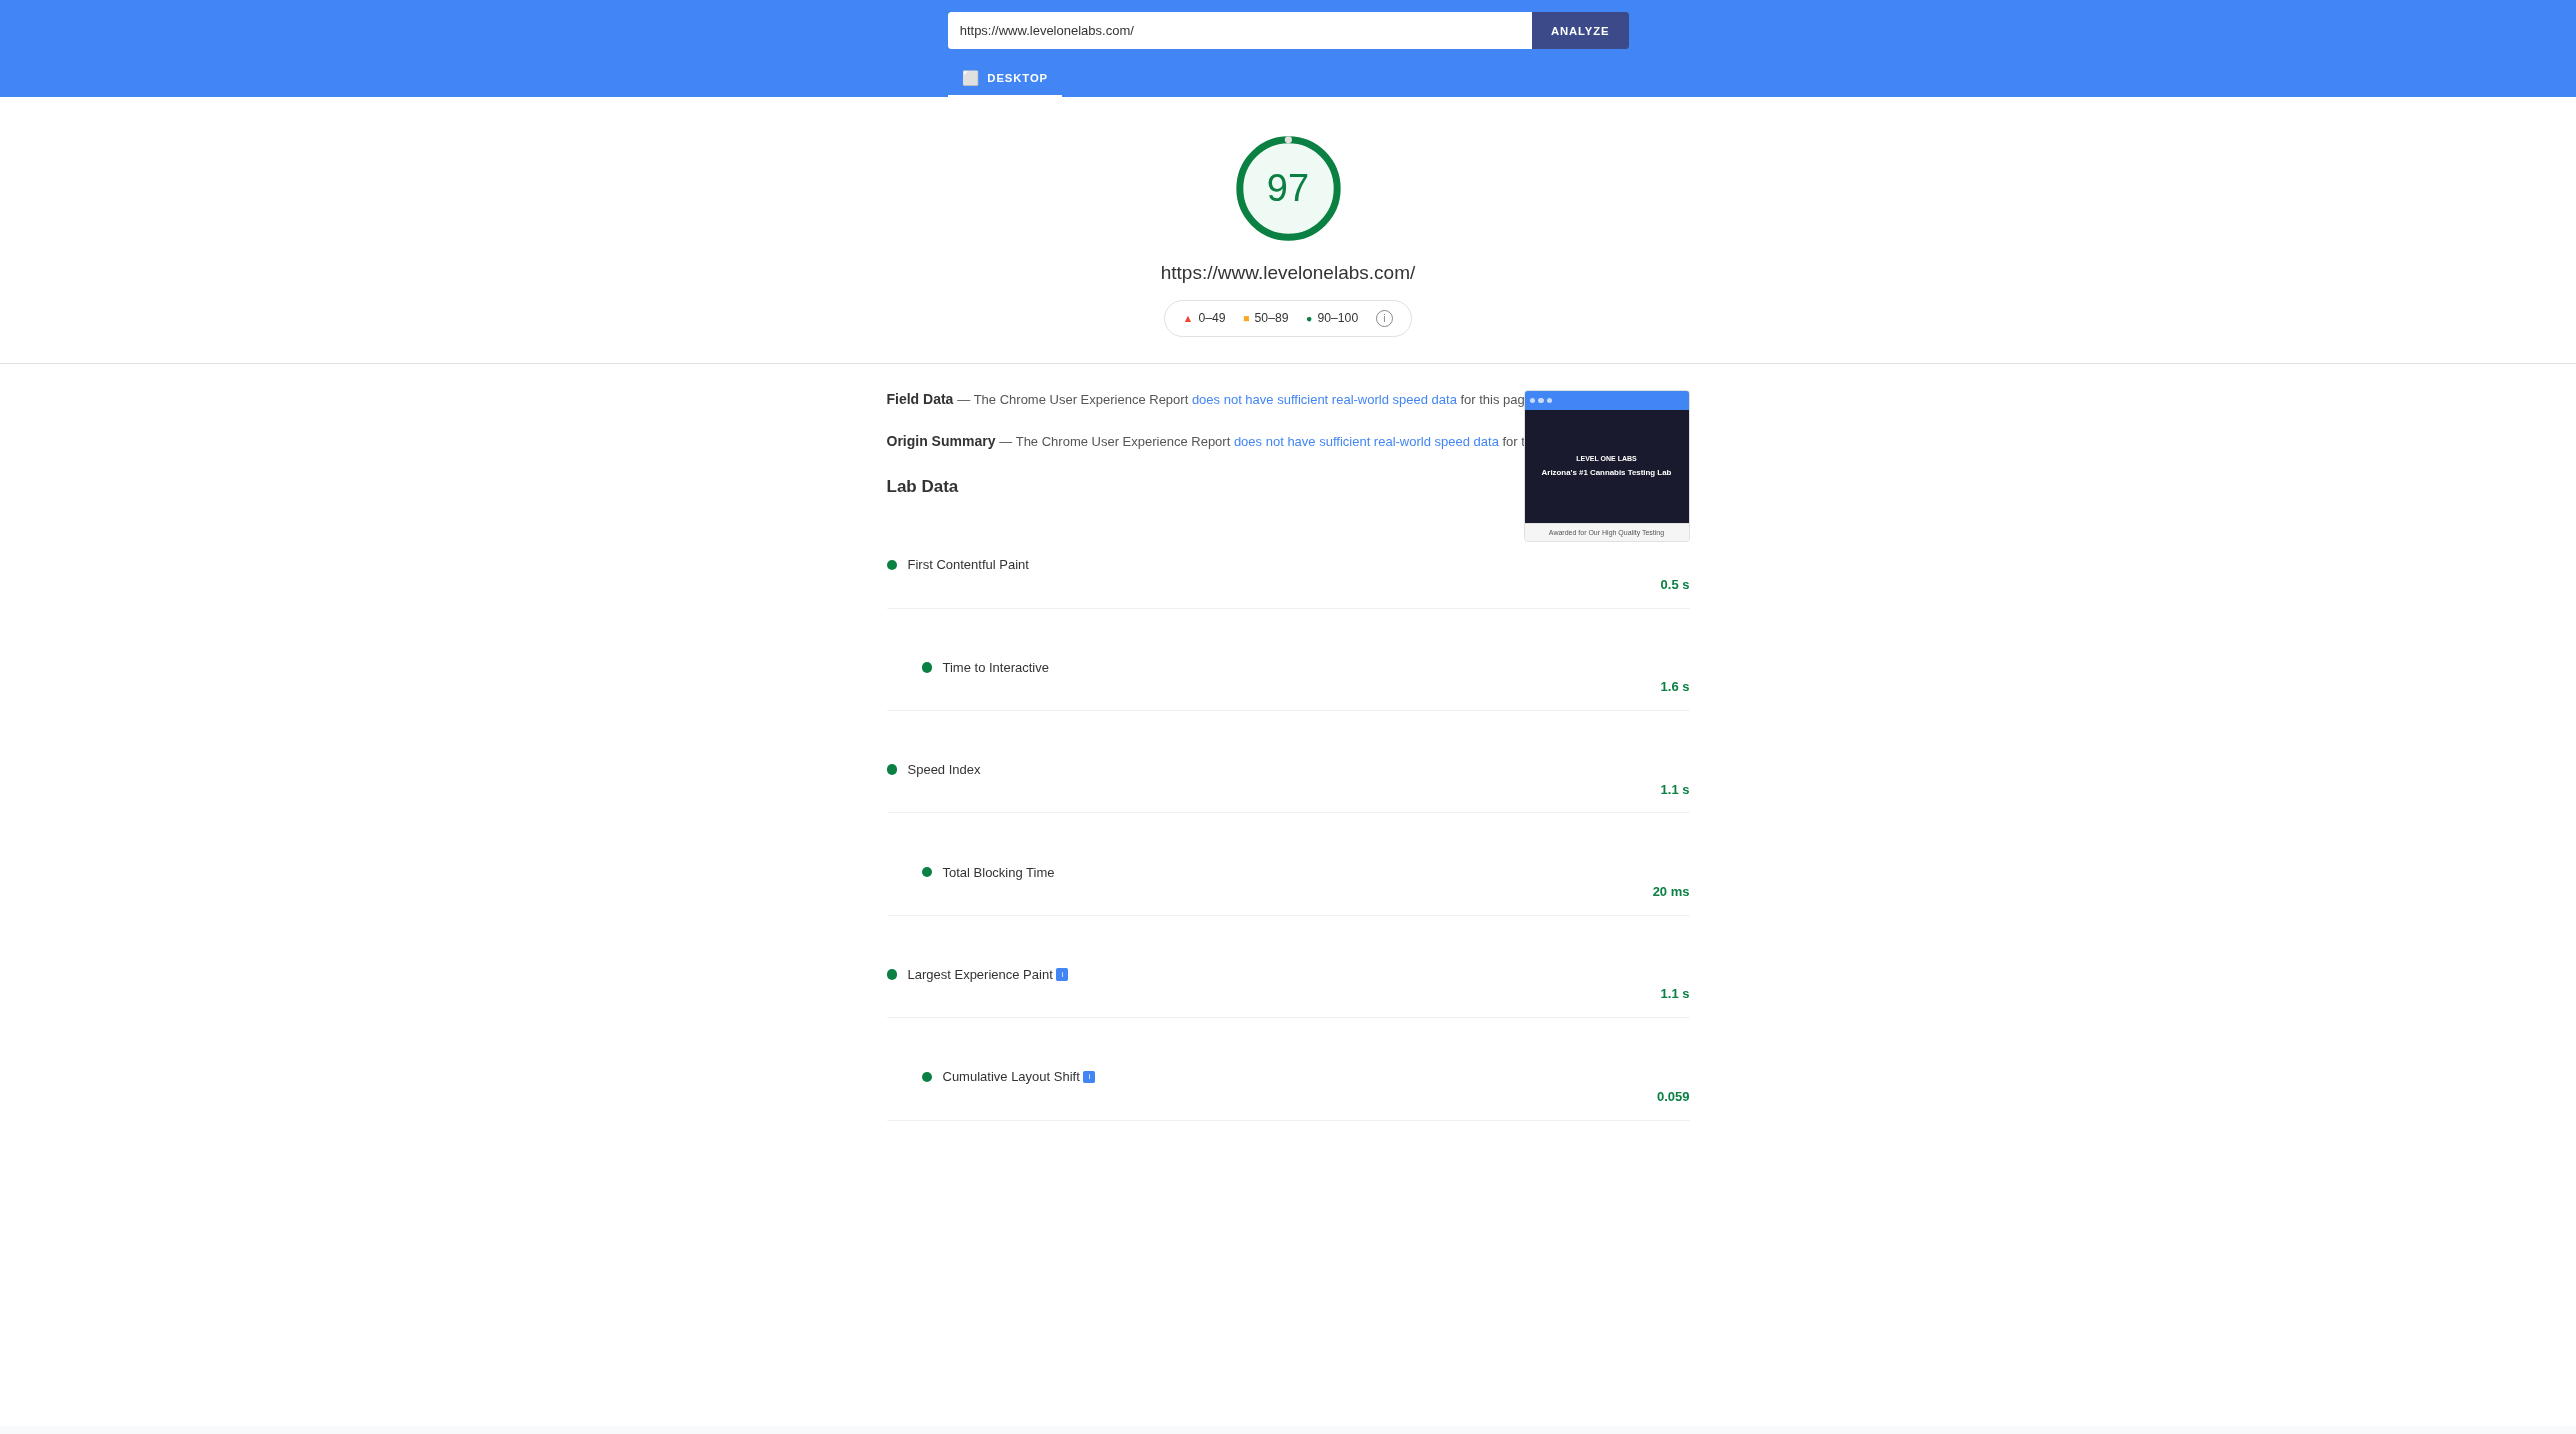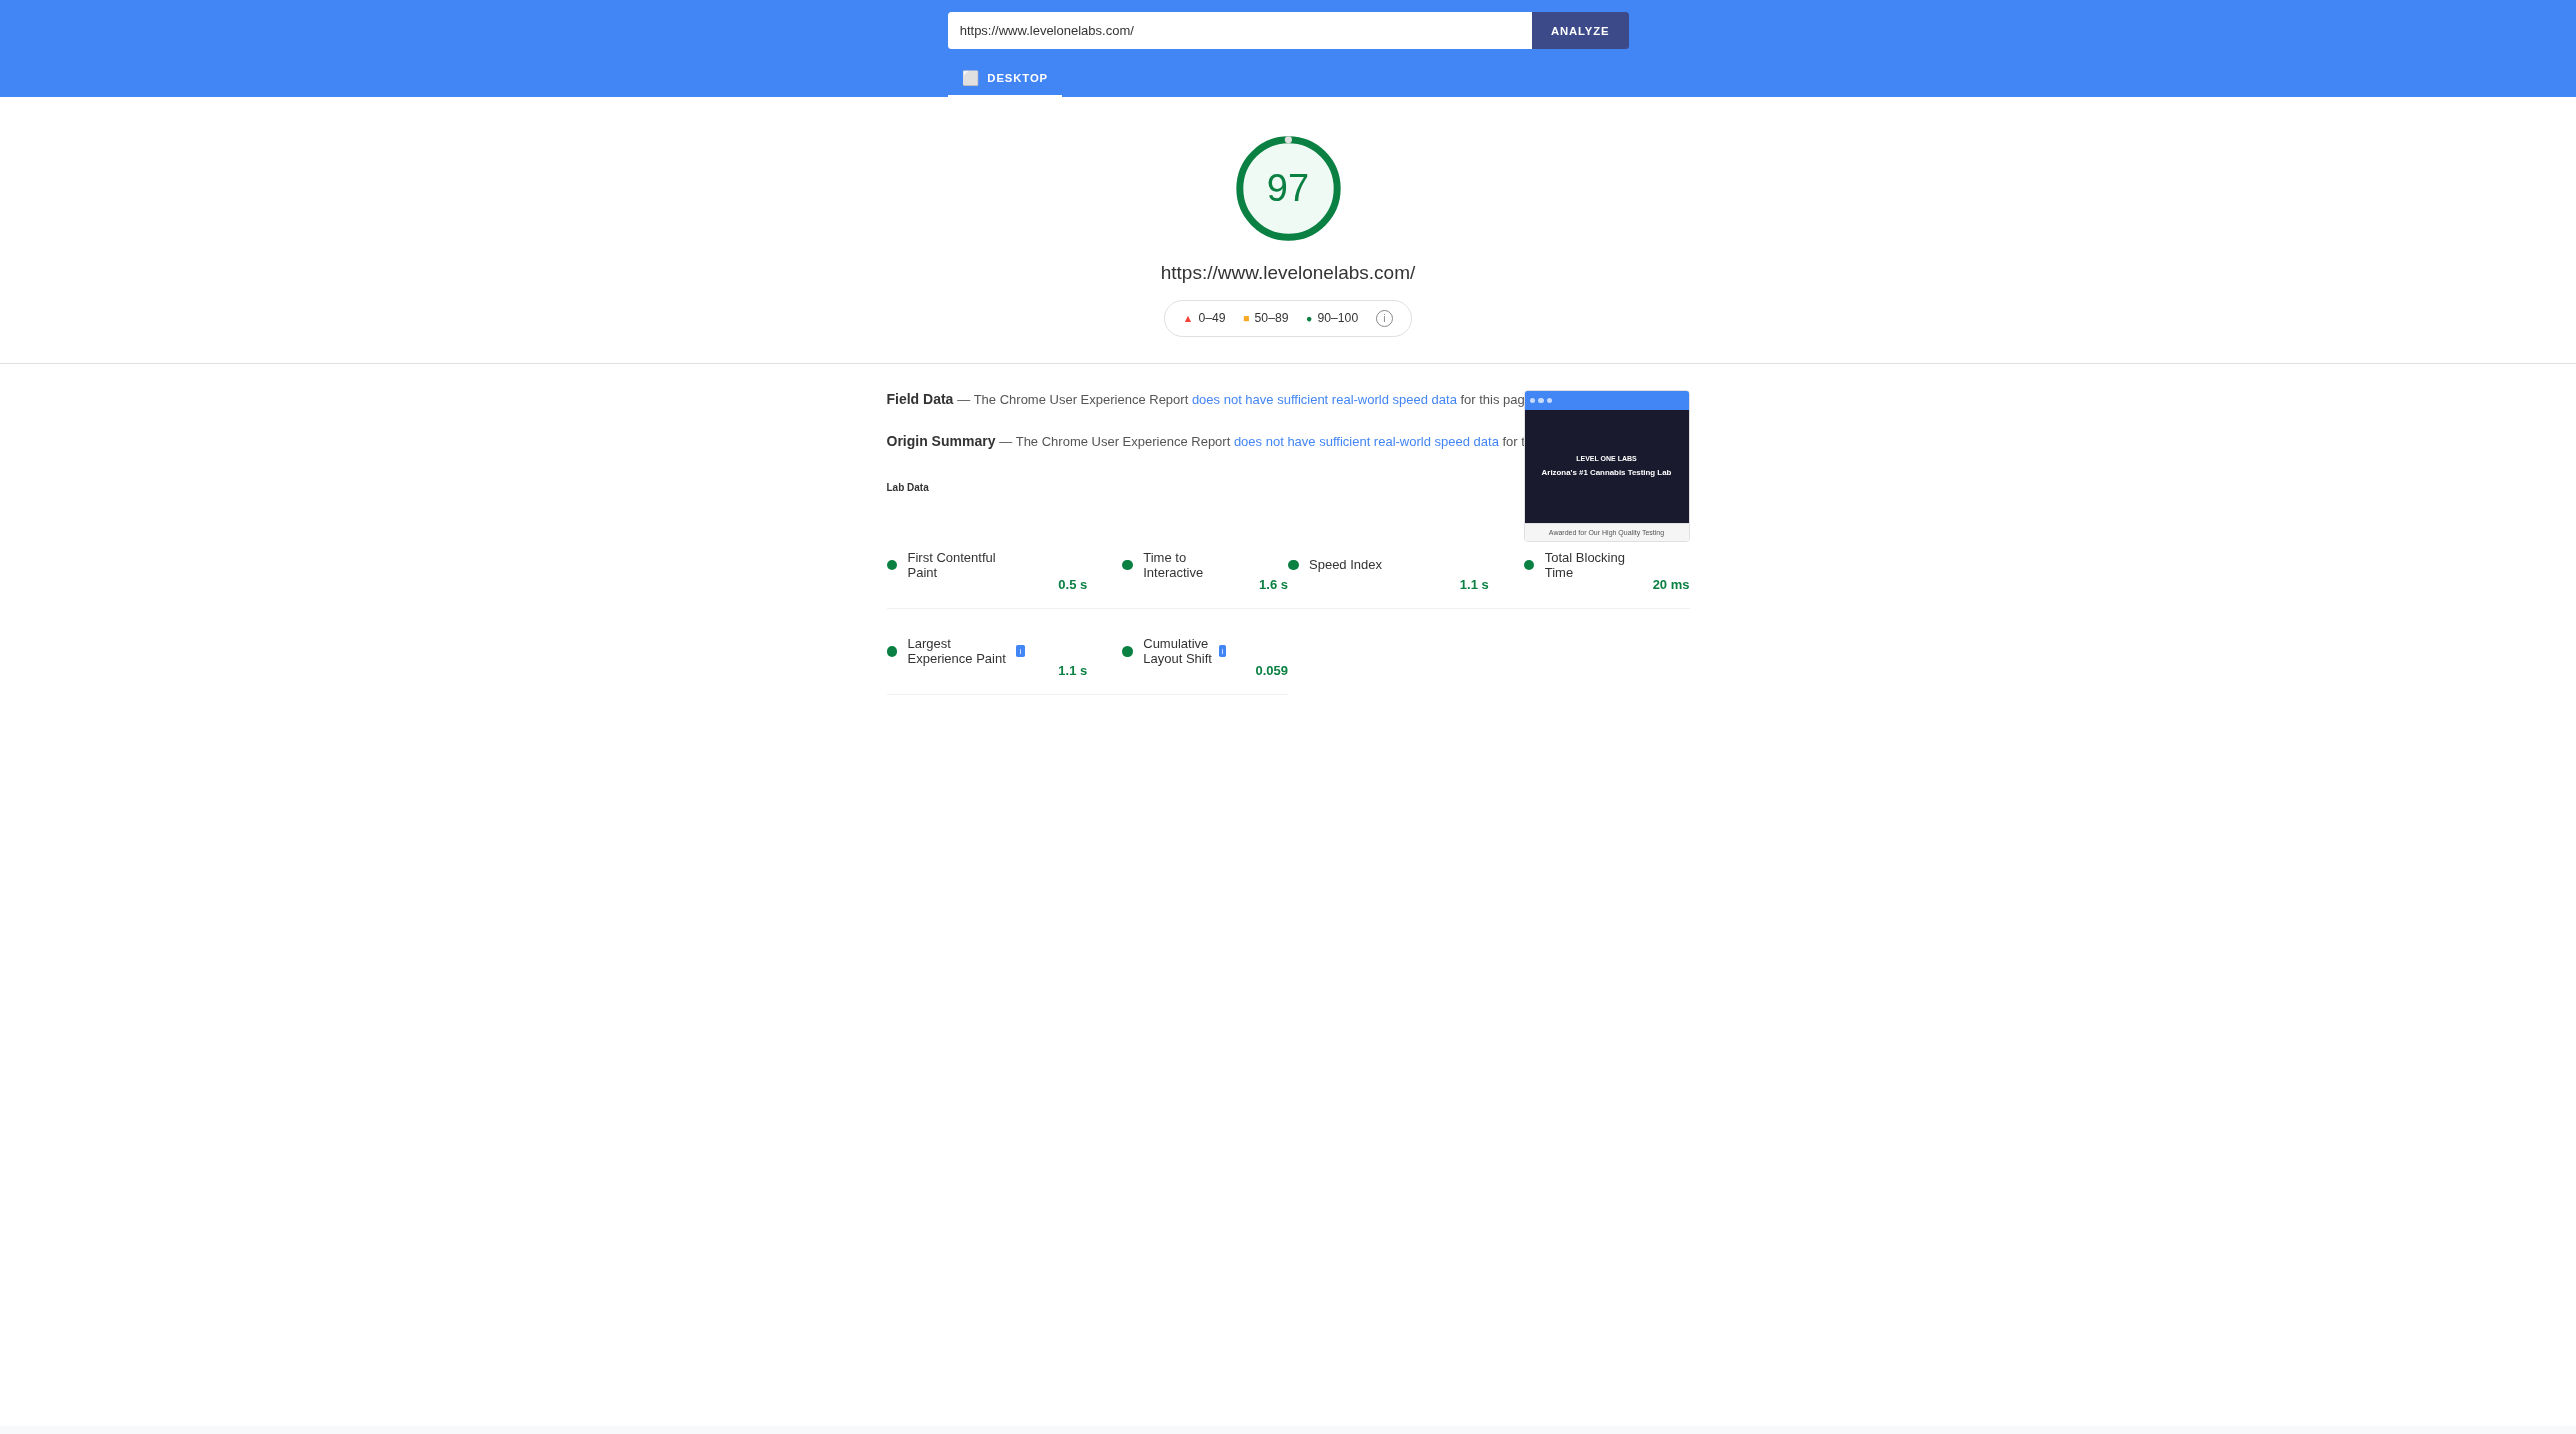--- a/index.html
+++ b/index.html
@@ -232,21 +232,21 @@
     
     .lab-data-header {
       display: flex;
       align-items: center;
       justify-content: space-between;
       margin-bottom: 21px;
       margin-top: 17.5px;
     }
     .lab-data-title {
       font-weight: bold;
-      font-size: 10px;
+      font-size: 17px;
       color: #333;
     }
     .view-toggle {
       display: flex;
       gap: 3.5px;
     }
     .toggle-btn {
       width: 33px;
       height: 28px;
       border: none;
@@ -262,22 +262,22 @@
       color: #fff;
     }
     .toggle-btn.inactive {
       background: #e0e0e0;
       color: #666;
     }
 
     
     .metrics-grid {
       display: grid;
-      grid-template-columns: 1fr 1fr 1fr 1fr;
-      gap: 0;
+      grid-template-columns: 1fr;
+      gap: 16px;
     }
     .metric-row {
       display: flex;
       align-items: center;
       padding: 15.7px 0;
       border-bottom: 0.9px solid #f0f0f0;
       gap: 10.5px;
     }
     .metric-dot {
       width: 10.5px;

